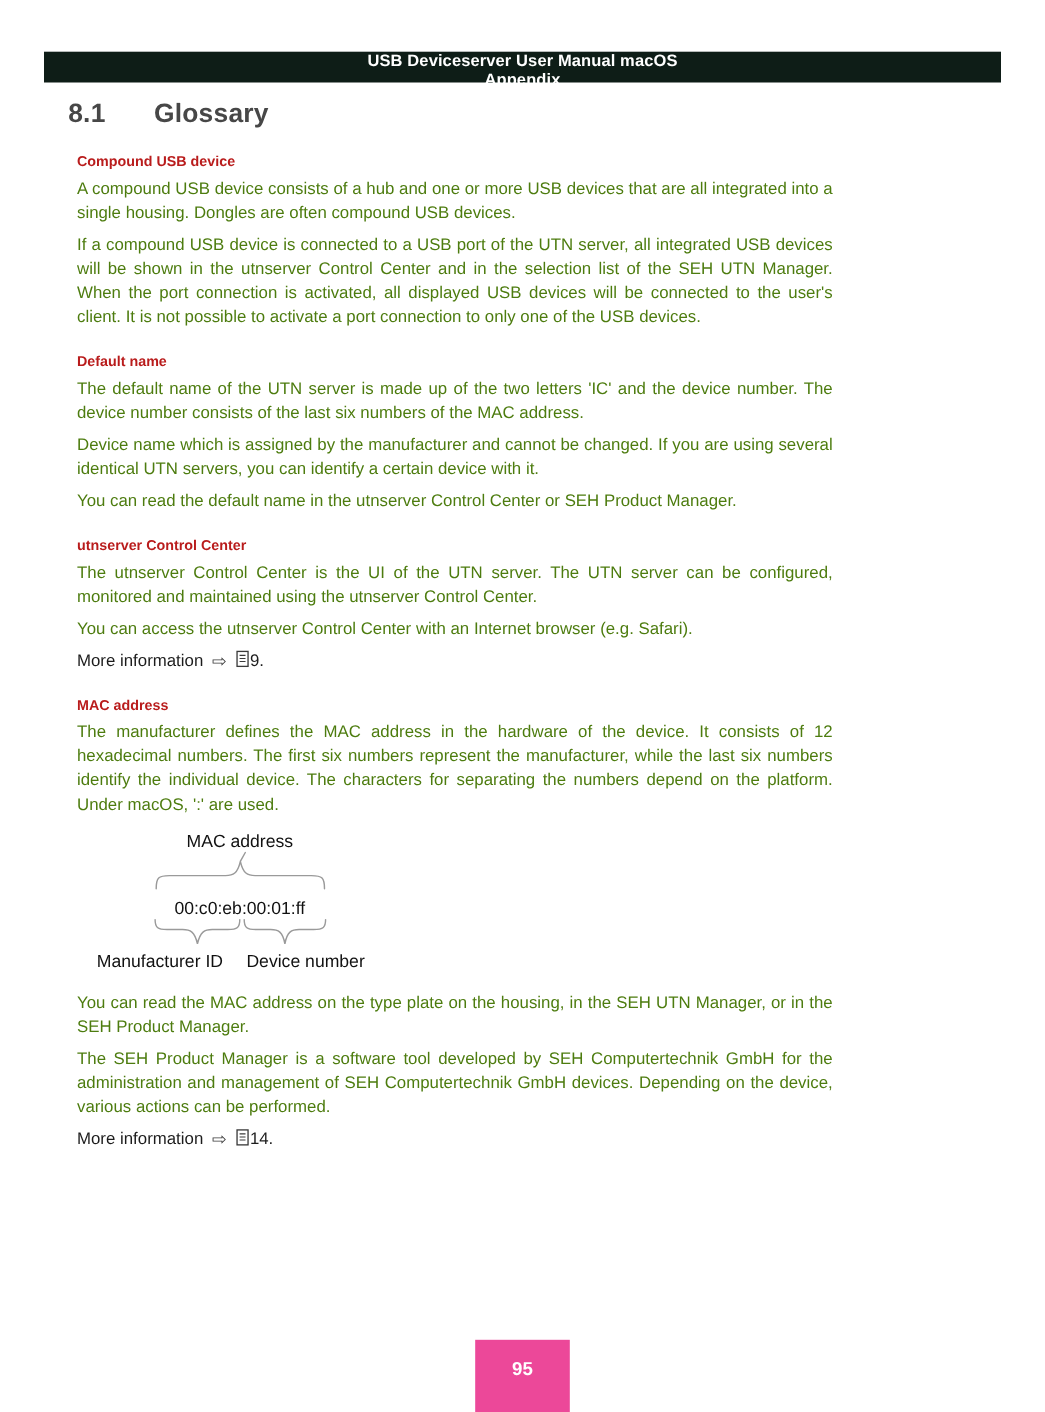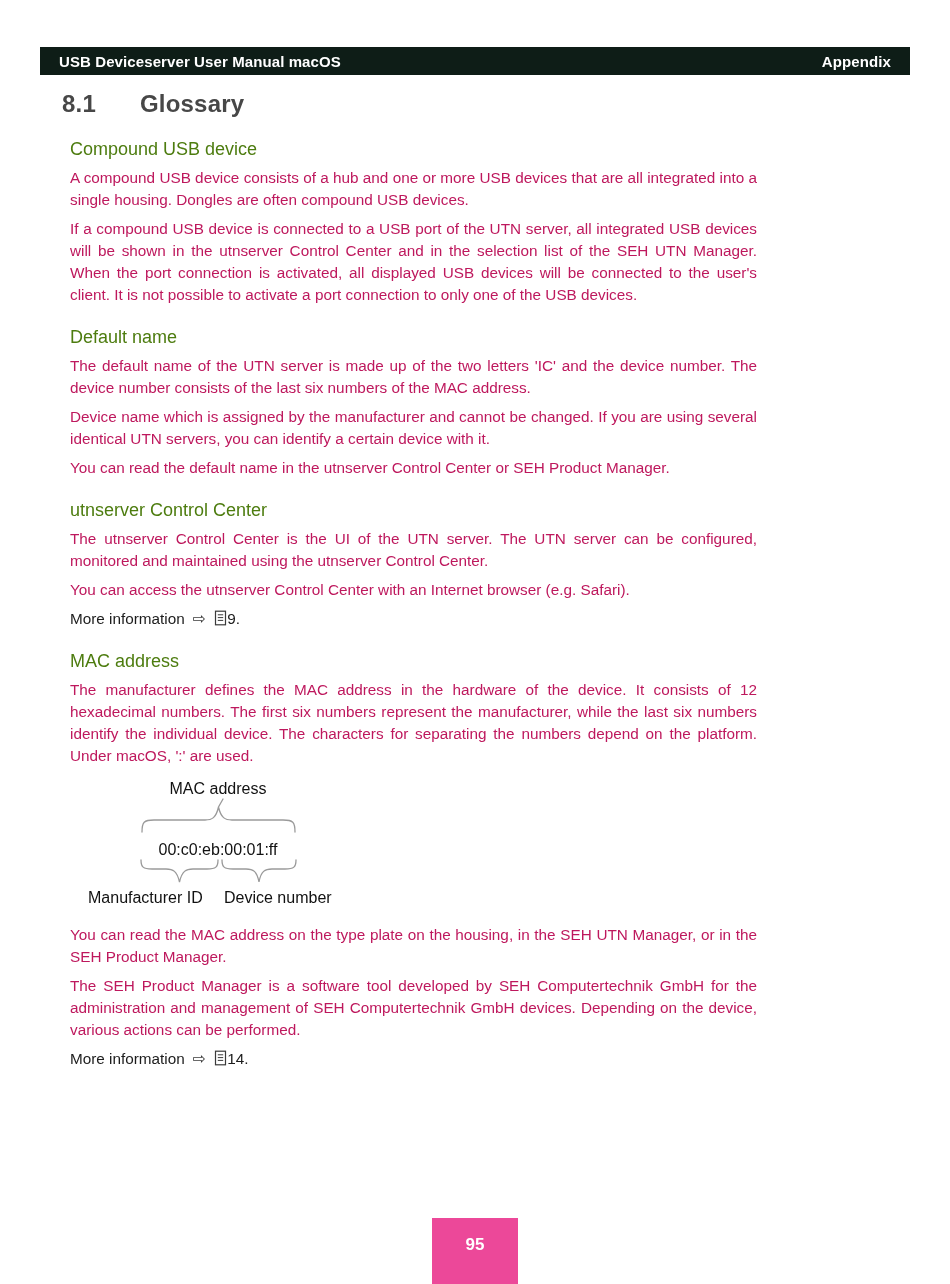--- a/index.html
+++ b/index.html
@@ -25,20 +25,21 @@
     background: #0e1d17;
     color: #ffffff;
     display: flex;
     align-items: center;
     justify-content: space-between;
     padding: 0 19px;
     box-sizing: border-box;
     font-size: 15px;
     font-weight: bold;
     letter-spacing: 0.1px;
+    flex-direction: column;
   }
   
   h1.section-heading {
     margin: 15px 0 0 46px;
     font-size: 24px;
     font-weight: bold;
     color: #474747;
     letter-spacing: 0.2px;
   }
   h1.section-heading .sec-num { display: inline-block; margin-right: 44px; }
@@ -46,29 +47,29 @@
     position: absolute;
     top: 75px;
     left: 16px;
     width: 798px;
   }
   main.glossary {
     margin: 0 53px 0 54px;
   }
   h2.term {
     margin: 21px 0 7px 0;
-    font-size: 18px;
-    font-weight: normal;
-    color: #4d7c0f;
+    font-size: 13px;
+    font-weight: bold;
+    color: #b91c1c;
   }
   p.body {
     margin: 0 4px 7px 0;
     font-size: 15.3px;
     line-height: 22px;
-    color: #be185d;
+    color: #4d7c0f;
     text-align: justify;
   }
   p.more-info {
     margin: 2px 0 7px 0;
     font-size: 15.3px;
     line-height: 22px;
     color: #1c1c1c;
     display: flex;
     align-items: center;
     gap: 8px;

